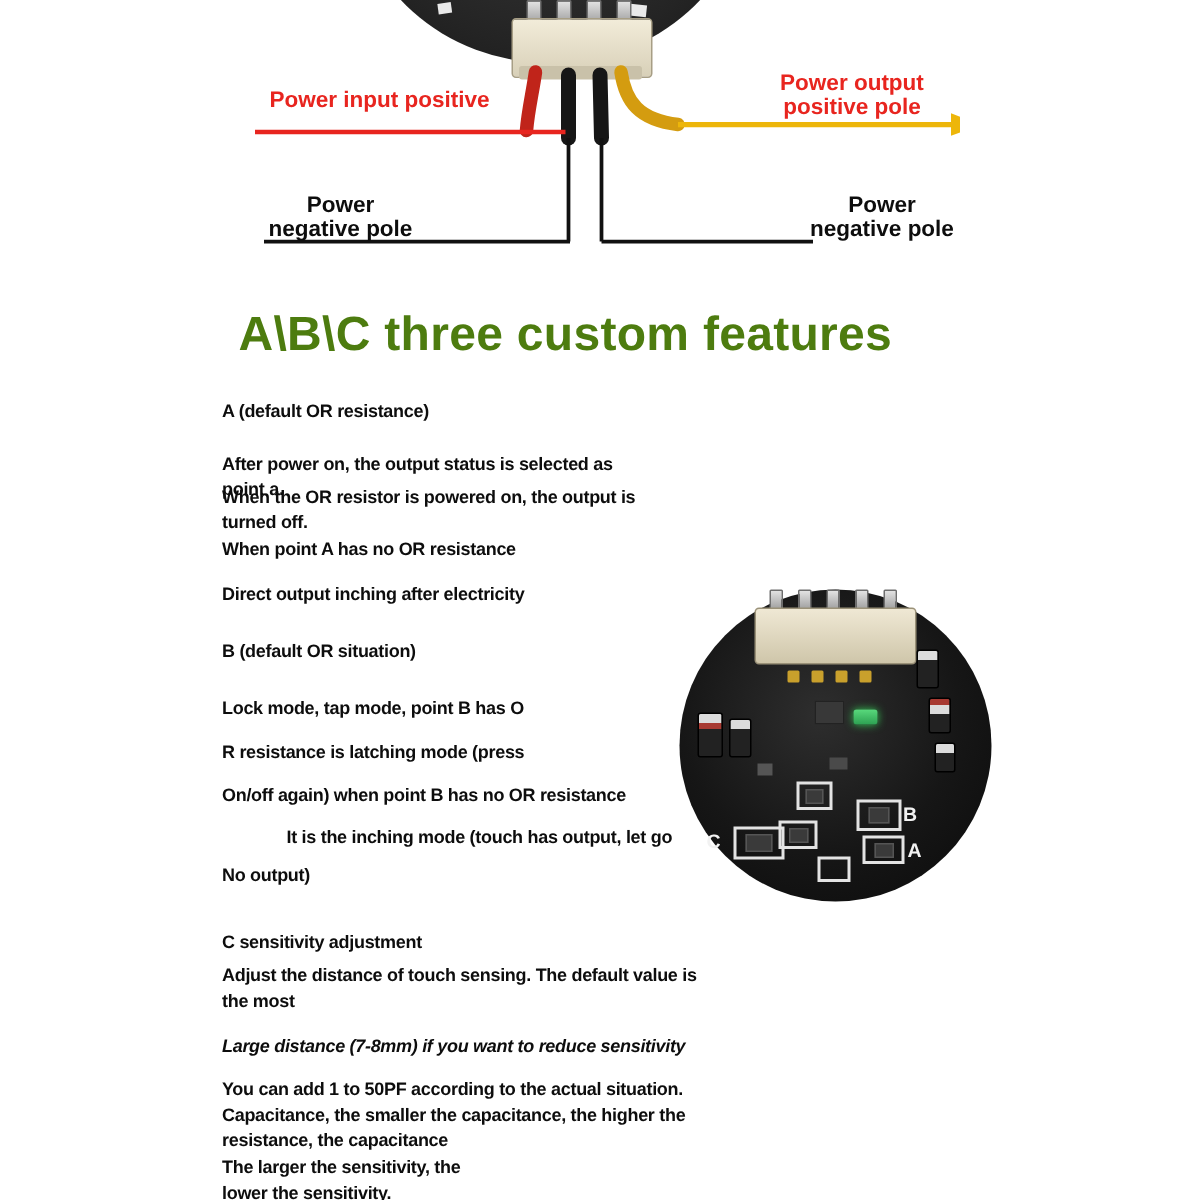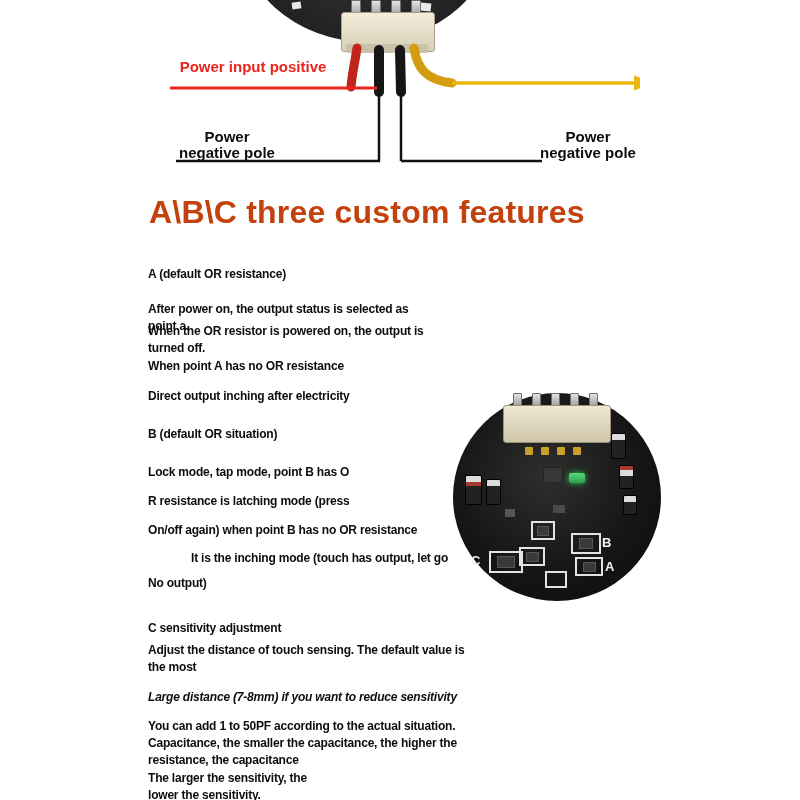--- a/index.html
+++ b/index.html
@@ -1,19 +1,19 @@
 <!DOCTYPE html>
 <html><head>
 <meta charset="utf-8">
 <style>
   html,body{margin:0;padding:0;}
   body{width:800px;height:800px;background:#ffffff;font-family:"Liberation Sans",sans-serif;position:relative;overflow:hidden;}
   .abs{position:absolute;}
   .para{position:absolute;left:148px;width:520px;font-size:12px;font-weight:700;color:#0d0d0d;line-height:16.5px;white-space:pre-line;letter-spacing:-0.2px;z-index:6;}
-  .heading{position:absolute;left:147px;top:192px;font-size:32px;font-weight:800;color:#c2410c;letter-spacing:0.2px;z-index:6;margin:2px;}
+  .heading{position:absolute;left:147px;top:192px;font-size:32px;font-weight:800;color:#4d7c0f;letter-spacing:0.2px;z-index:6;margin:12px;}
   .wire-label{position:absolute;font-size:15px;font-weight:700;line-height:15.5px;text-align:center;white-space:pre-line;color:#0d0d0d;z-index:5;}
   .wire-label.red{color:#E8251F;}
   .pin{position:absolute;width:8px;height:18px;background:linear-gradient(#e2e2e2,#8f8f8f);border:1px solid #6e6e6e;border-radius:1px;}
   .pcb-circle{position:absolute;left:453px;top:393px;width:208px;height:208px;border-radius:50%;
     background:radial-gradient(circle at 45% 40%, #2e2e2e 0%, #161616 55%, #0a0a0a 100%);z-index:4;}
   .pcb-letter{position:absolute;color:#f2f2f2;font-size:13px;font-weight:700;z-index:2;}
   .sbox{position:absolute;border:2px solid #e3e3e3;display:flex;align-items:center;justify-content:center;}
   .sbox .comp{background:#3a3a3a;border:1px solid #555;}
   .res{position:absolute;background:#222;border-radius:2px;border:1px solid #000;overflow:hidden;}
   .res .band{width:100%;height:6px;background:#dcdcdc;}
@@ -46,20 +46,22 @@
     <line x1="452" y1="83" x2="636" y2="83" stroke="#EDB60A" stroke-width="3.5"></line>
     <polygon points="634,75.5 654,83 634,90.5" fill="#EDB60A"></polygon>
 
     <line x1="379" y1="92" x2="379" y2="161" stroke="#111" stroke-width="2.5"></line>
     <line x1="401" y1="92" x2="401" y2="161" stroke="#111" stroke-width="2.5"></line>
     <line x1="176" y1="161" x2="380" y2="161" stroke="#111" stroke-width="2.5"></line>
     <line x1="401" y1="161" x2="542" y2="161" stroke="#111" stroke-width="2.5"></line>
   </svg>
 
   <div class="wire-label red" style="left:178px;top:59px;width:150px;">Power input positive</div>
+  <div class="wire-label red" style="left:503px;top:48px;width:130px;">Power output
+positive pole</div>
   <div class="wire-label" style="left:172px;top:129px;width:110px;">Power
 negative pole</div>
   <div class="wire-label" style="left:538px;top:129px;width:100px;">Power
 negative pole</div>
 </div>
 
 <h1 class="heading">A\B\C three custom features</h1>
 
 <div>
   <p class="para" style="top:254px;">A (default OR resistance)</p>

